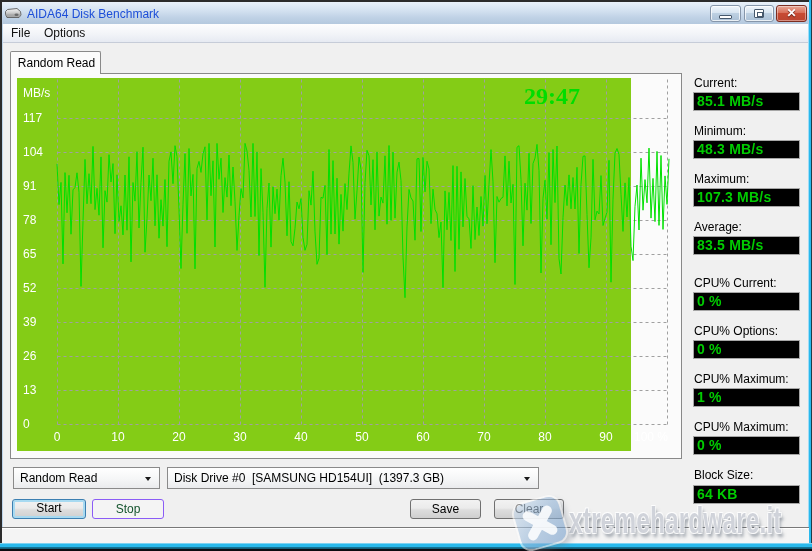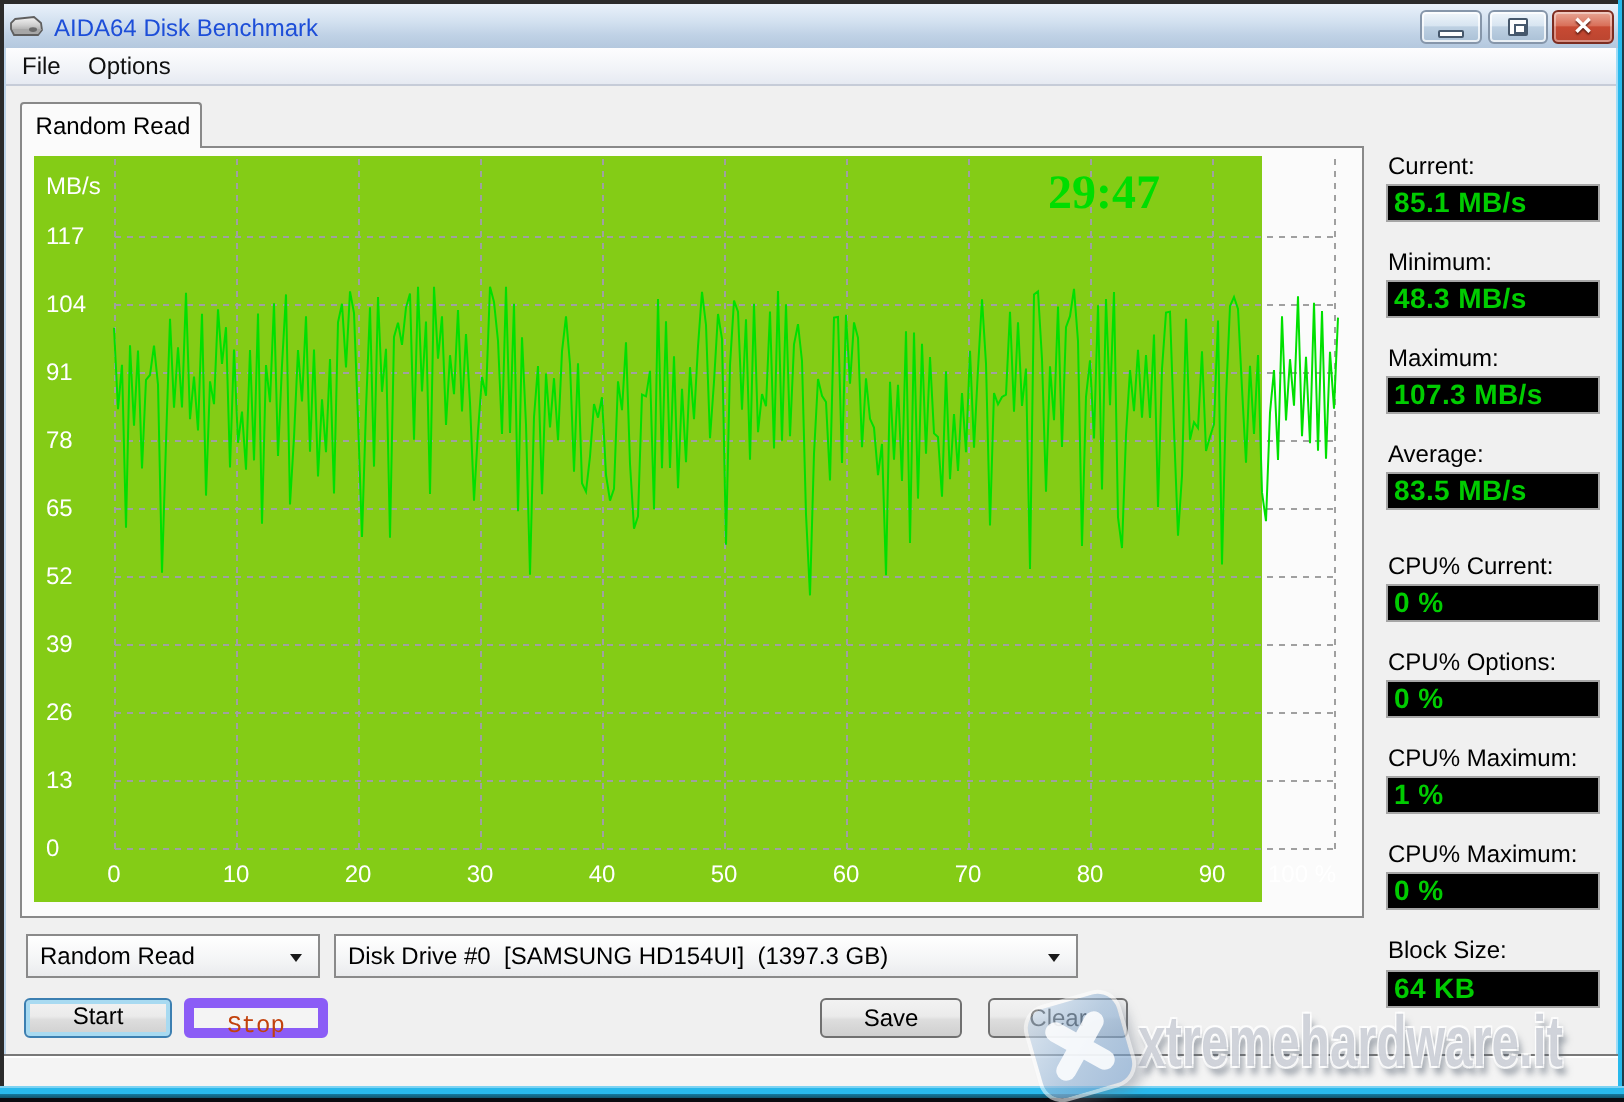--- a/index.html
+++ b/index.html
@@ -55,21 +55,21 @@
 
 .combo { top:467px; height:22px; background:linear-gradient(#ffffff,#f4f5f6 60%,#eaebed); border:1px solid #8a8a8a; font-size:12px; line-height:20px; padding-left:6px; color:#000; }
 .combo .arr { position:absolute; right:8px; top:9px; width:0; height:0; border-left:3.5px solid transparent; border-right:3.5px solid transparent; border-top:4px solid #1a1a1a; }
 #combo1 { left:13px; width:147px; }
 #combo2 { left:167px; width:372px; }
 
 
 .pbtn { top:499px; height:20px; border-radius:3px; font-size:12px; text-align:center; line-height:18px; color:#000;
   border:1px solid #707070; background:linear-gradient(#f2f2f2,#ebebeb 45%,#dddddd 55%,#cfcfcf); }
 #btn-start { left:12px; width:74px; border:1px solid #3c7fb1; box-shadow:inset 0 0 0 2px #a8daf1; line-height:16px; }
-#btn-stop { left:92px; width:72px; border:5px solid #8b5cf6; background:#f4f4f4; color:#c2410c;font-family:Liberation Mono, monospace; }
+#btn-stop { left:92px; width:72px; border:1px solid #8b5cf6; background:#f4f4f4; color:#14532d; }
 #btn-save { left:410px; width:71px; }
 #btn-clear { left:494px; width:70px; }
 
 
 #sep1 { left:2px; top:527px; width:807px; height:1px; background:#787878; }
 #sep2 { left:2px; top:528px; width:807px; height:1px; background:#ffffff; }
 #status { left:2px; top:529px; width:807px; height:14px; background:#f4f4f4; }
 
 
 #wm { left:0; top:0; width:812px; height:486px; pointer-events:none;padding-left:48px; }

